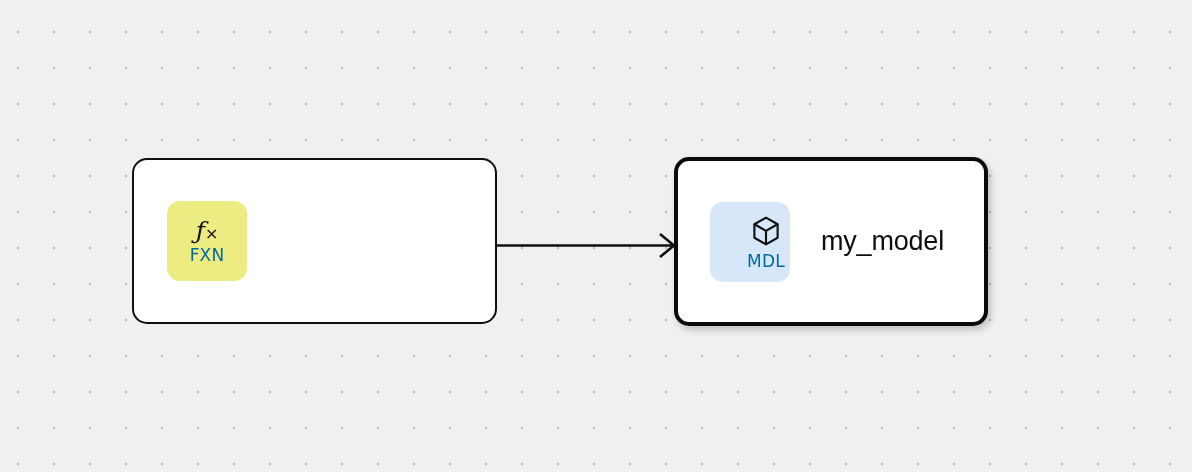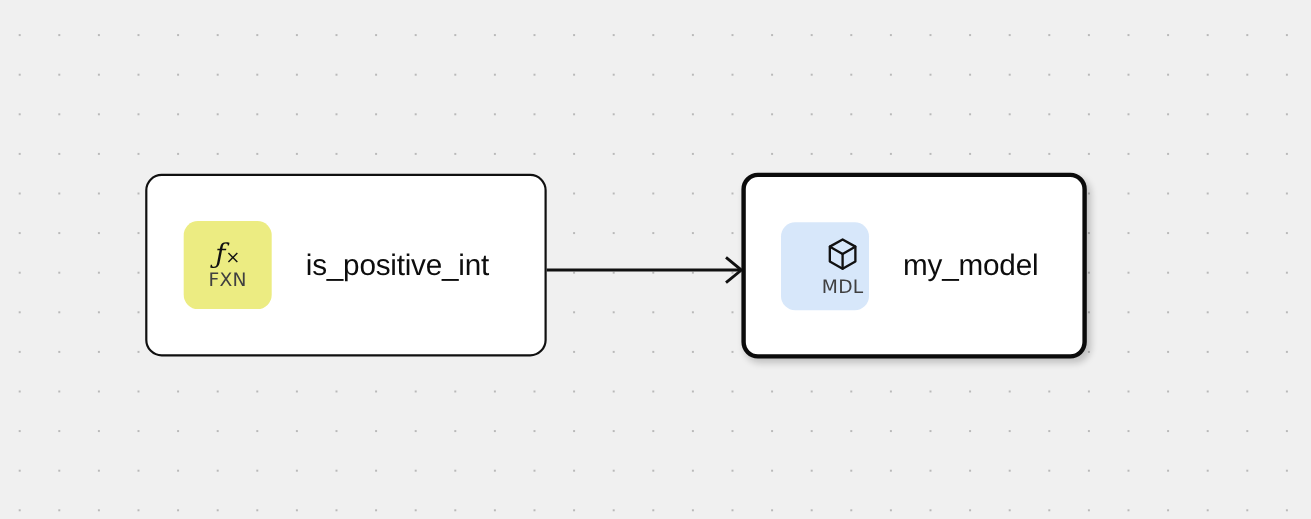--- a/index.html
+++ b/index.html
@@ -95,21 +95,21 @@
     font-family: "DejaVu Sans", sans-serif;
     font-style: normal;
     font-size: 16px;
   }
   .badge-cube { margin-bottom: 4px; display: block; }
 
   .badge-caption {
     font-family: "DejaVu Sans", sans-serif;
     font-size: 17px;
     font-weight: 400;
-    color: #404040;
+    color: #0369a1;
     line-height: 1;
     letter-spacing: 0.2px;
   }
 
   
   .node-title {
     margin-left: 31px;
     font-family: "Liberation Sans", sans-serif;
     font-size: 27px;
     font-weight: 400;
@@ -129,21 +129,20 @@
       <line x1="497" y1="245.5" x2="672" y2="245.5" stroke="#111111" stroke-width="2.6"></line>
       <polyline points="660,234 674,245.5 660,257" fill="none" stroke="#111111" stroke-width="2.6" stroke-linecap="butt" stroke-linejoin="miter"></polyline>
     </g>
   </svg>
 
   <div class="node node-fxn">
     <div class="badge badge-fxn">
       <span class="badge-glyph glyph-fx">ƒ<span class="x-mark">×</span></span>
       <span class="badge-caption">FXN</span>
     </div>
-    <div class="node-title">is_positive_int</div>
   </div>
 
   <div class="node node-mdl">
     <div class="badge badge-mdl">
       <svg class="badge-cube" width="34" height="34" viewBox="0 0 24 24" fill="none" stroke="#111111" stroke-width="1.5" stroke-linecap="round" stroke-linejoin="round">
         <path d="M12 2.6 20.2 7.2v9.6L12 21.4 3.8 16.8V7.2z"></path>
         <path d="M3.9 7.25 12 11.9l8.1-4.65"></path>
         <path d="M12 11.9v9.4"></path>
       </svg>
       <span class="badge-caption">MDL</span>

